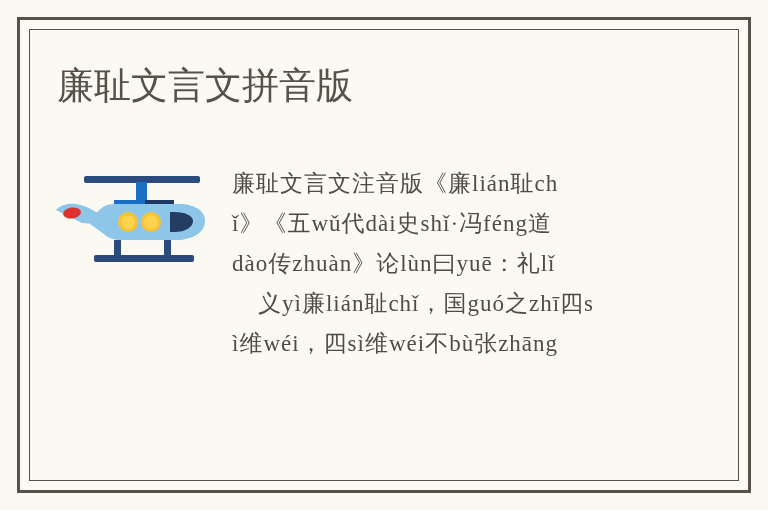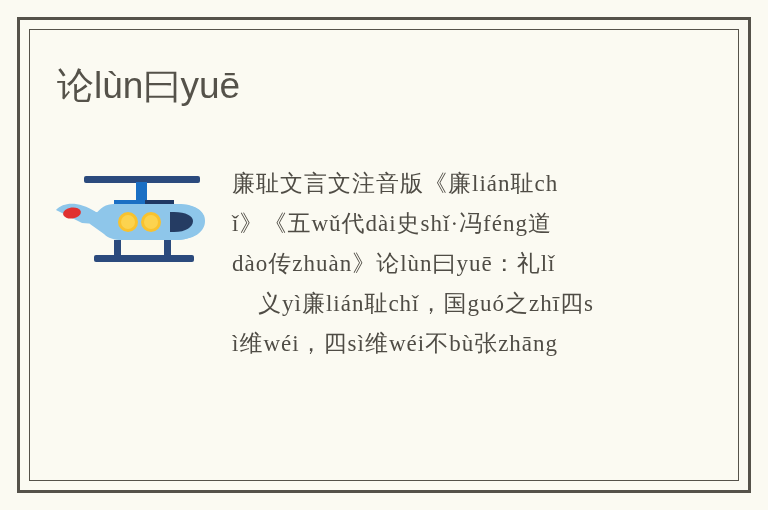--- a/index.html
+++ b/index.html
@@ -90,21 +90,21 @@
   }
 </style>
 </head>
 <body>
 
 <div id="page">
 
   <div class="frame-outer"></div>
   <div class="frame-inner"></div>
 
-  <div class="title">论lùn曰yuē</div>
+  <div class="title">廉耻文言文拼音版</div>
 
   <div class="illustration">
     <svg width="170" height="110" viewBox="0 0 170 110" xmlns="http://www.w3.org/2000/svg">
 
       <rect x="32" y="8" width="116" height="7" rx="2" fill="#2b4a7d"></rect>
 
       <rect x="84" y="14" width="11" height="20" fill="#1a6fc4"></rect>
 
       <rect x="62" y="32" width="31" height="19" fill="#1a6fc4"></rect>
 

